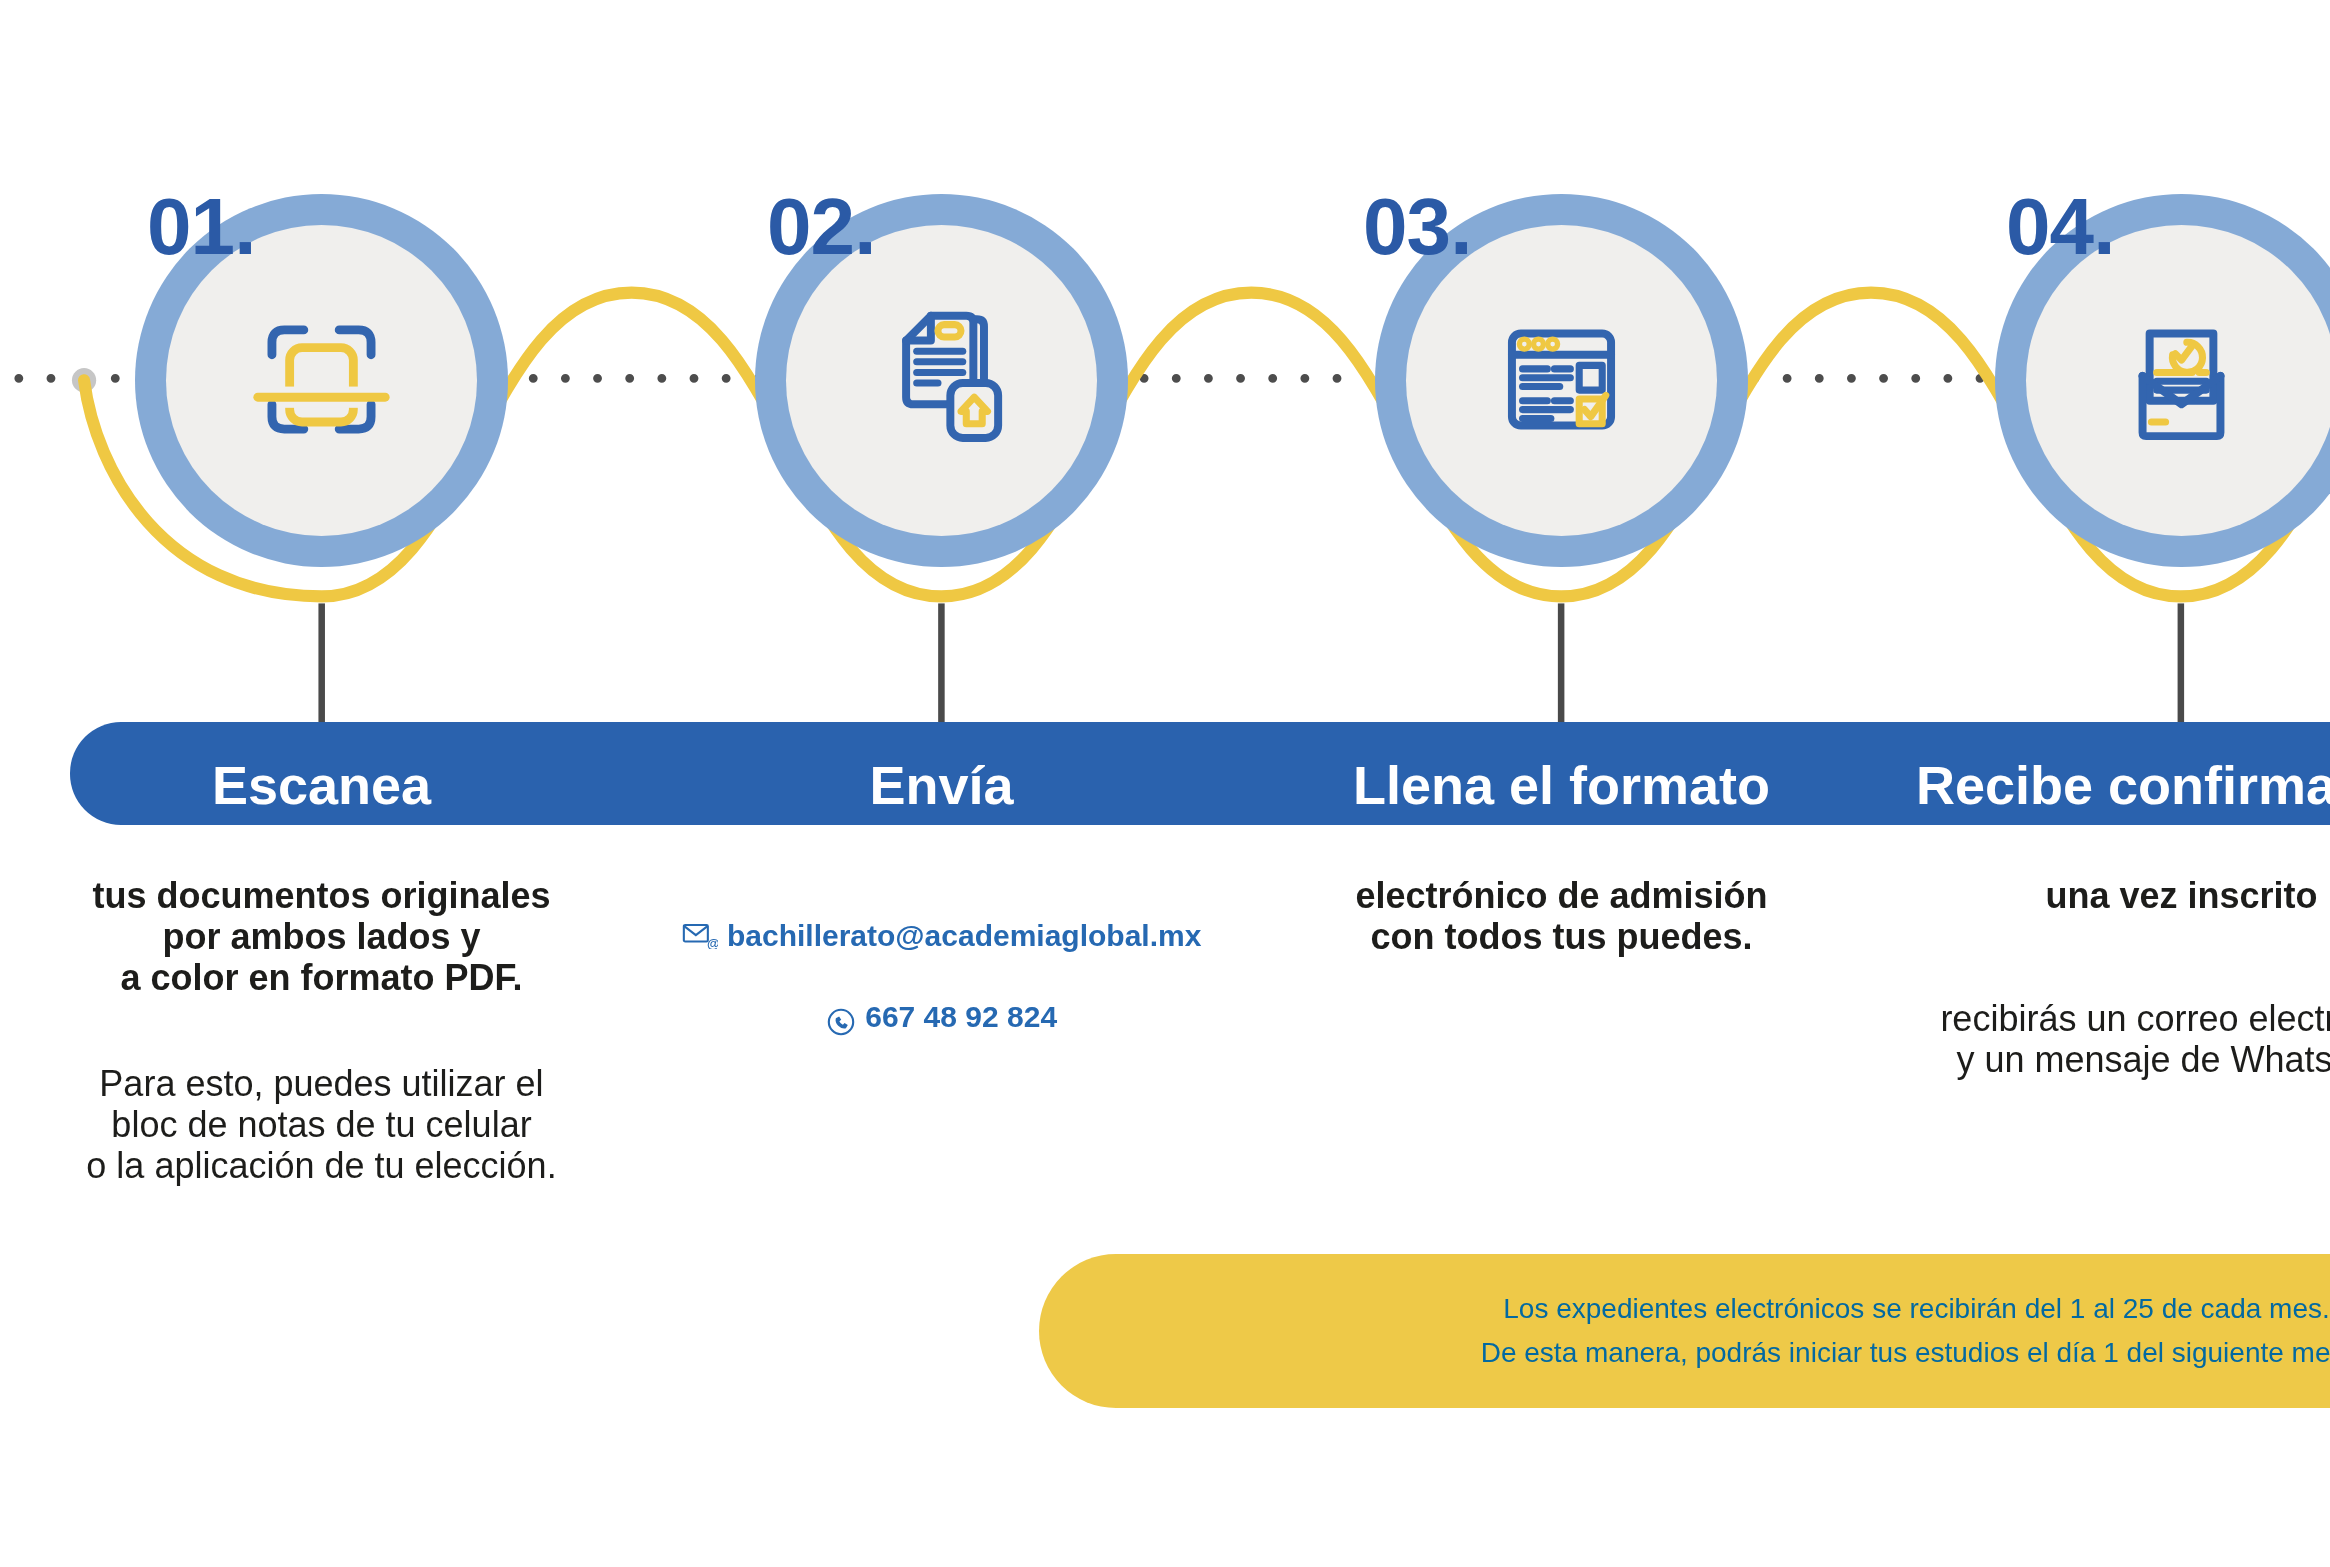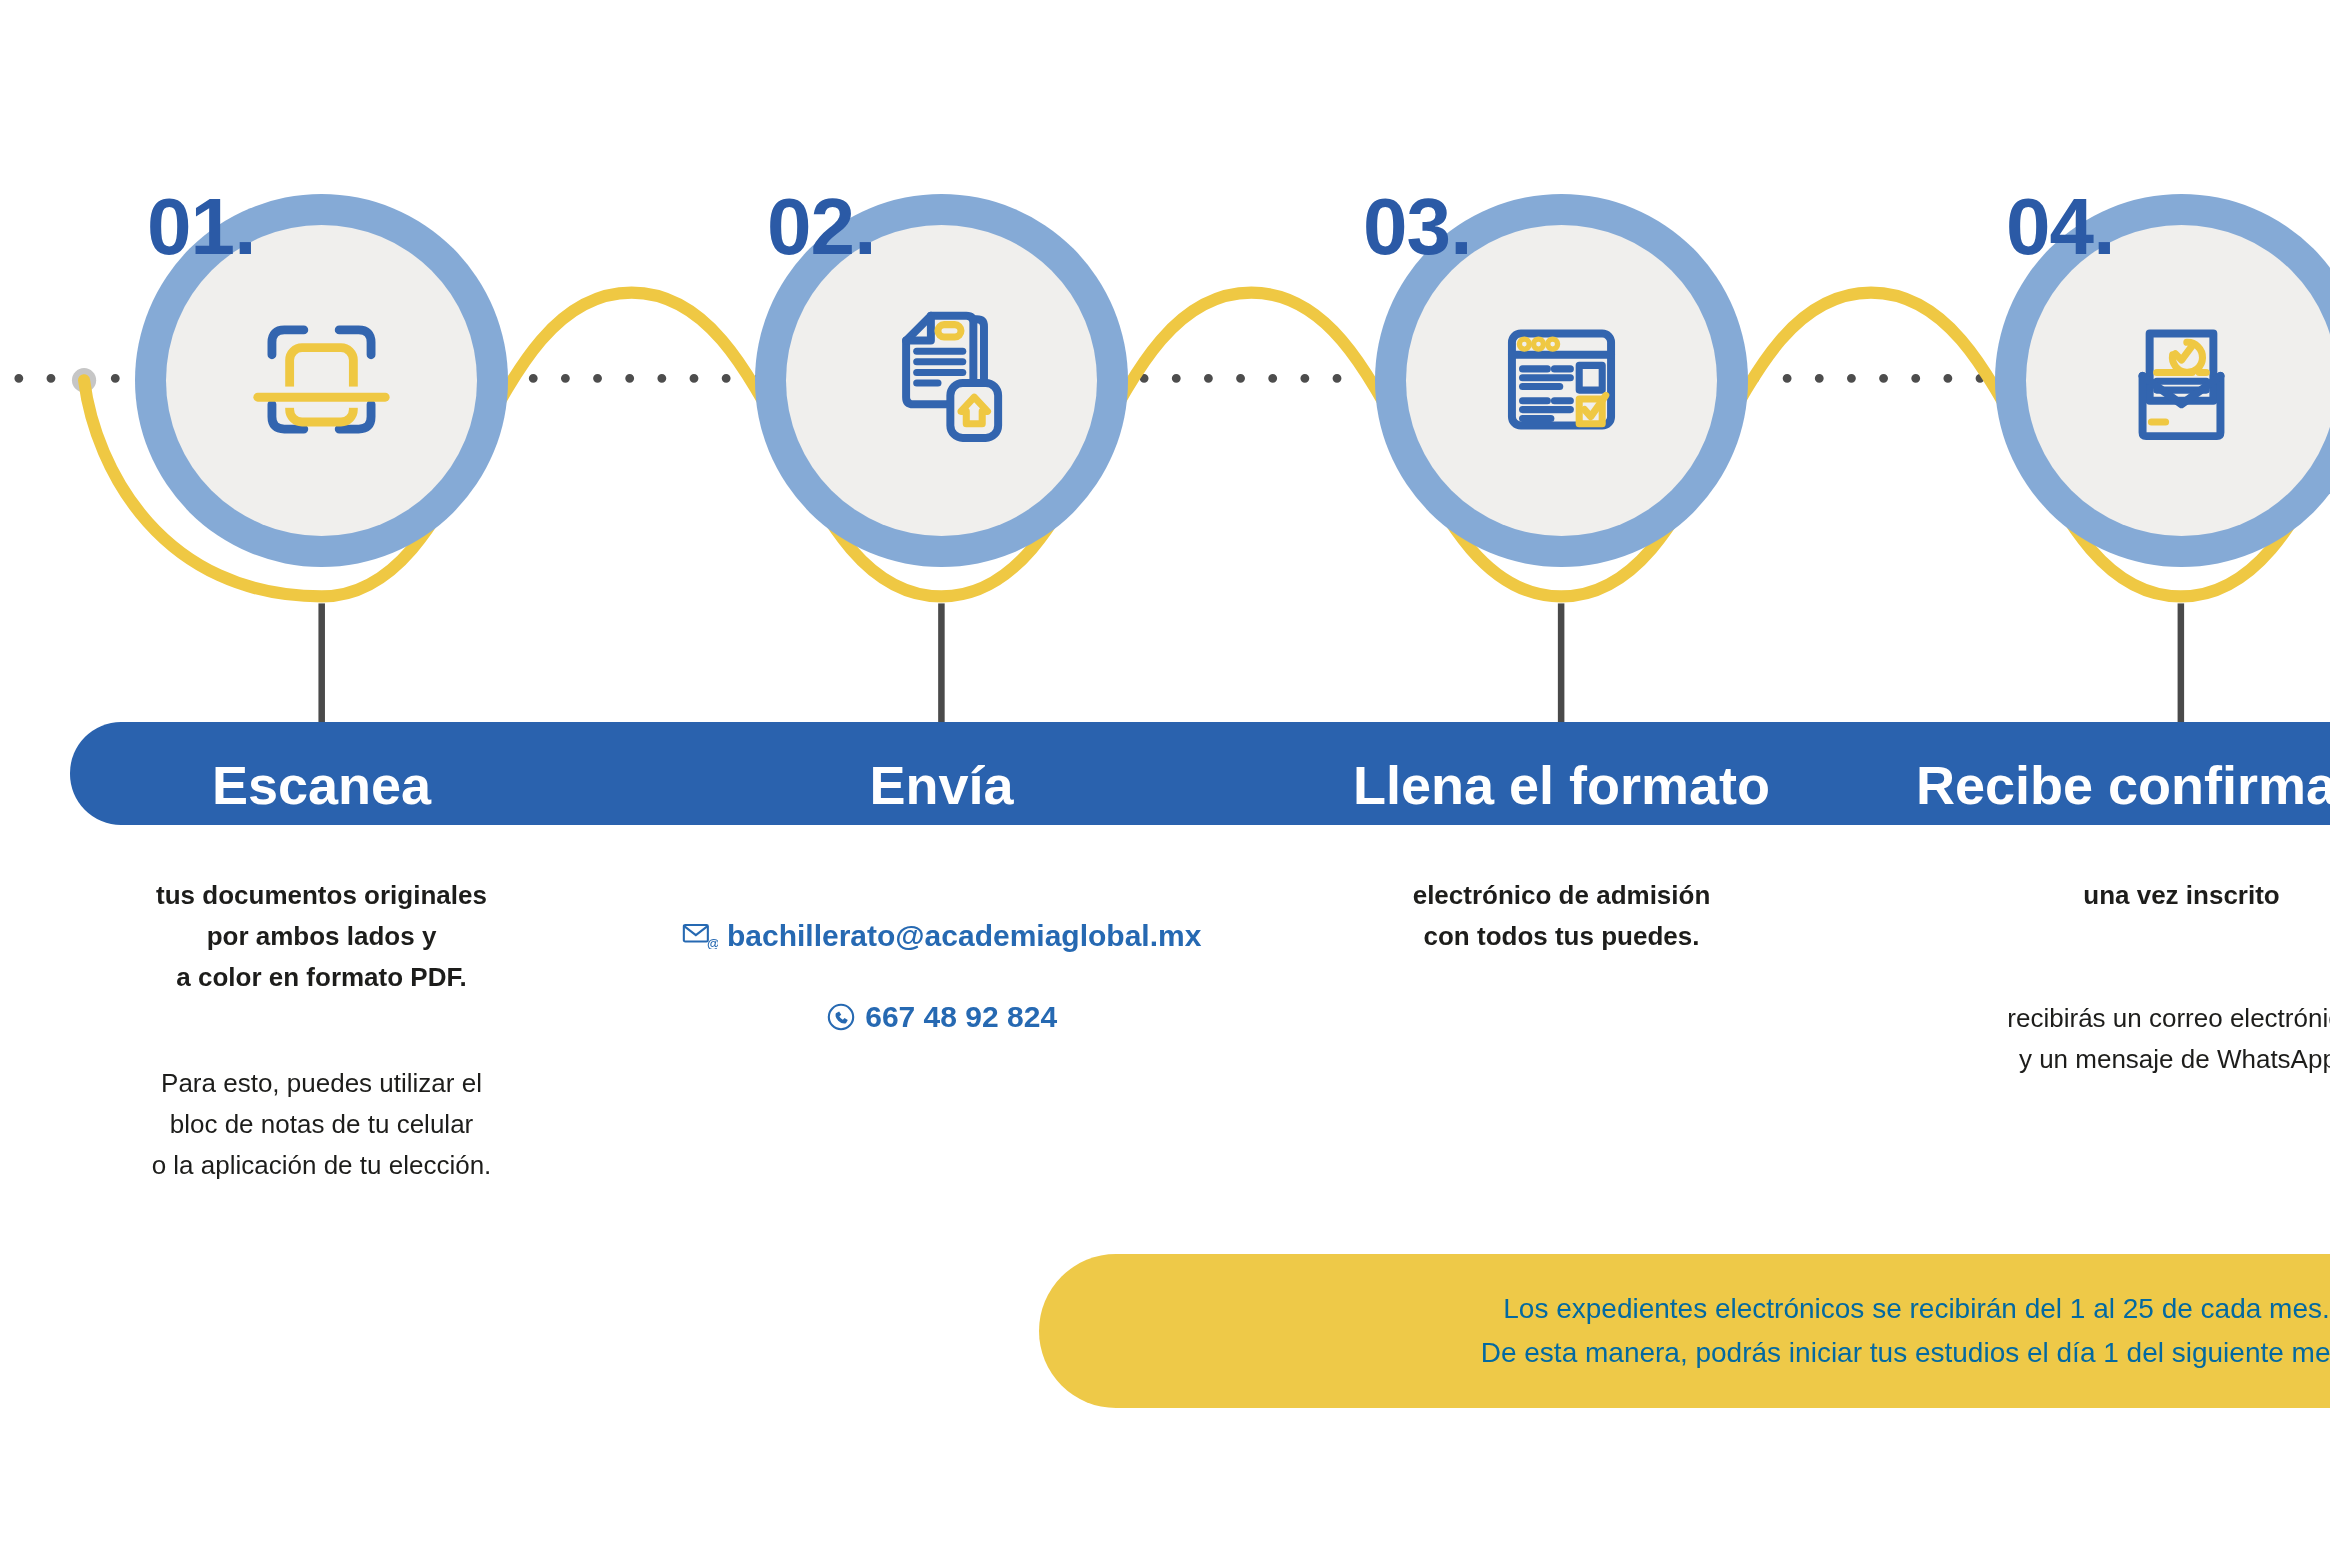--- a/index.html
+++ b/index.html
@@ -14,27 +14,27 @@
   .stepnum{position:absolute;top:181px;z-index:3;font-size:80px;font-weight:bold;
           color:#2b5aa6;letter-spacing:-0.9px;}
   
   .banner-main{position:absolute;left:70px;top:722px;width:3001px;height:103px;
           background:#2a62ae;border-radius:51px 0 0 51px;z-index:2;}
   .title{position:absolute;top:722px;width:615px;height:126px;z-index:3;
           display:flex;align-items:center;justify-content:center;
           font-size:54px;font-weight:bold;color:#ffffff;}
   
   .col{position:absolute;top:875px;width:583px;z-index:2;text-align:center;}
-  .col p{margin:0;white-space:pre-line;font-size:26px;line-height:41px;}
+  .col p{margin:0;white-space:pre-line;font-size:36px;line-height:41px;}
   .col p.b{font-weight:bold;}
   .col p.r{font-weight:normal;margin-top:65px;}
   .col p.r.wide-gap{margin-top:82px;}
   .contact{display:flex;align-items:center;justify-content:center;gap:9.3px;
           margin-top:40px;font-size:30px;line-height:41px;font-weight:bold;color:#2669b2;}
-  .contact.phone{}
+  .contact.phone{align-items:flex-end;}
   .contact svg{display:block;}
   
   .note{position:absolute;left:1039px;top:1254px;width:1755px;height:154px;
           background:#eec948;border-radius:78px;z-index:2;
           display:flex;flex-direction:column;align-items:center;justify-content:center;gap:6.5px;}
   .note div{font-size:28px;line-height:38px;color:#0369a1;}
 </style>
 </head>
 <body>
 

